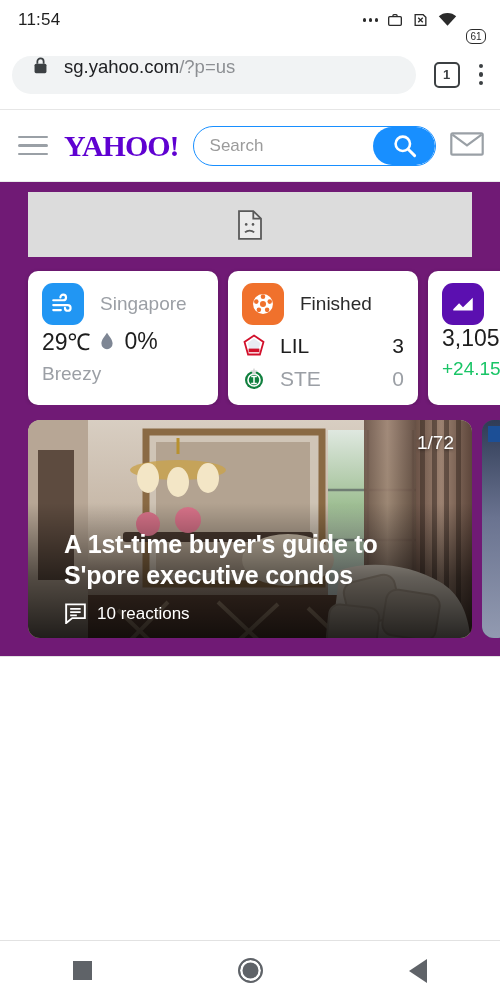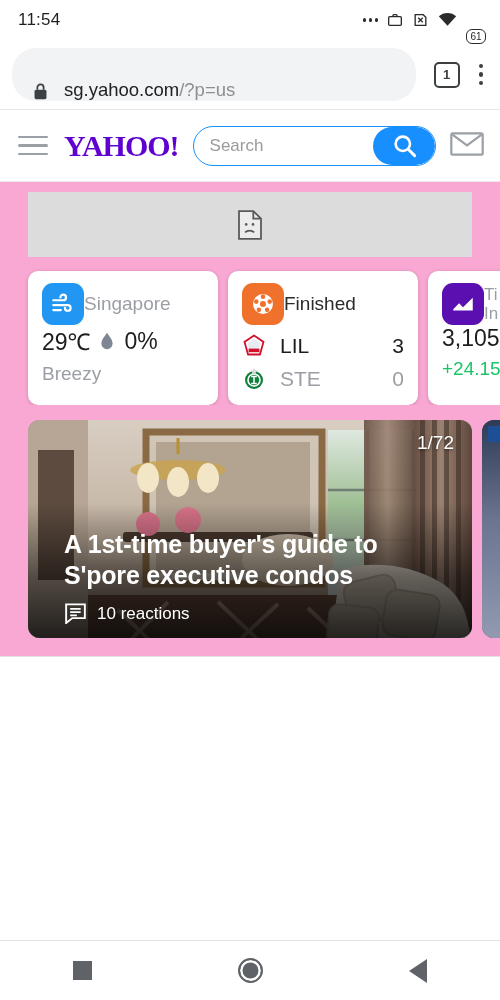--- a/index.html
+++ b/index.html
@@ -27,38 +27,38 @@
     display:flex; align-items:center; justify-content:center;
     font-size:10px; font-weight:400; color:#2b2b2b; position:relative;margin-top:33px;
   }
 
   
   .browser-bar{
     height:70px; display:flex; align-items:center; padding:0 10px 0 12px;
     background:#fff; border-bottom:1px solid #e6e6e6;
   }
   .url-pill{
-    flex:1; height:53px; background:#f1f3f4; border-radius:24px;
-    display:flex; align-items:flex-end; padding:0 20px; gap:15px; min-width:0;
+    flex:1; height:38px; background:#f1f3f4; border-radius:24px;
+    display:flex; align-items:flex-start; padding:0 20px; gap:15px; min-width:0;
   }
   .url-text{
     font-size:18.5px; color:#202124; white-space:nowrap; overflow:hidden;
     text-overflow:ellipsis;
   }
   .url-text .path{ color:#8c8f93; }
   .tab-count{
     width:26px; height:26px; border:2.2px solid #3c4043; border-radius:5px;
     display:flex; align-items:center; justify-content:center;
     font-size:13px; font-weight:700; color:#3c4043; margin:0 12px 0 18px; flex:none;
   }
   .kebab{ display:flex; flex-direction:column; gap:4px; padding:6px 7px; flex:none; }
   .kebab i{ width:4.5px; height:4.5px; border-radius:50%; background:#3c4043; display:block; }
 
   
-  .page{ position:absolute; top:110px; left:0; right:0; bottom:60px; background:#f9a8d4; overflow:hidden; }
+  .page{ position:absolute; top:110px; left:0; right:0; bottom:60px; background:#701a75; overflow:hidden; }
 
   .yahoo-header{
     height:72px; display:flex; align-items:center; gap:0; padding:0 16px;
     background:#fff; border-bottom:1px solid #eaeaea;
   }
   .hamburger{ width:34px; display:flex; flex-direction:column; gap:6px; padding:4px 2px; flex:none; }
   .hamburger i{ height:2.6px; background:#9aa0a6; border-radius:2px; display:block; }
   .yahoo-logo{
     font-family:"Liberation Serif", serif;
     font-size:30px; font-weight:700; color:#5f01d1; letter-spacing:-1px;
@@ -87,21 +87,21 @@
   }
 
   
   .card-strip{
     display:flex; gap:10px; padding:14px 28px 0 28px; overflow:hidden;
   }
   .mini-card{
     background:#fff; border-radius:10px; box-shadow:0 1px 4px rgba(0,0,0,.18);
     padding:12px 14px 14px 14px; flex:none; width:190px; height:134px;
   }
-  .mc-head{ display:flex; align-items:center; gap:0; }
+  .mc-head{ display:flex; align-items:center; gap:16px; }
   .mc-badge{
     width:42px; height:42px; border-radius:11px; flex:none;
     display:flex; align-items:center; justify-content:center;
   }
   .mc-head-text{ font-size:19px; color:#9b9fa5; white-space:nowrap; overflow:hidden; }
   .mc-head-text.dark{ color:#2b2b2b; }
   .mc-head-text.two{ font-size:17px; line-height:19px; }
   .mc-main{ margin-top:0; display:flex; align-items:center; gap:10px; font-size:23px; color:#1d1d1d; }
   .mc-sub{ margin-top:6px; font-size:19px; color:#9b9fa5; }
   .mc-sub.up{ color:#1ac567; }

